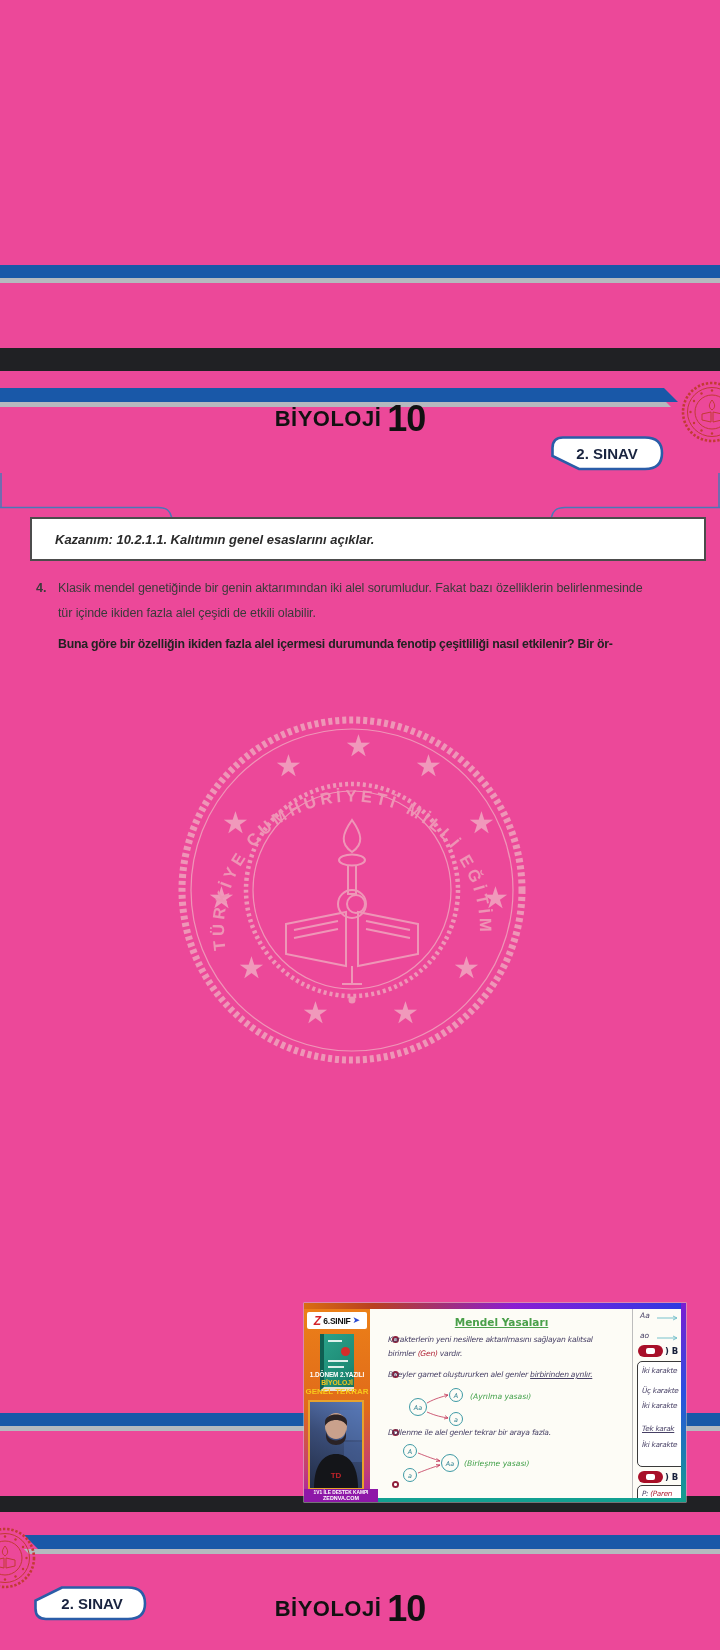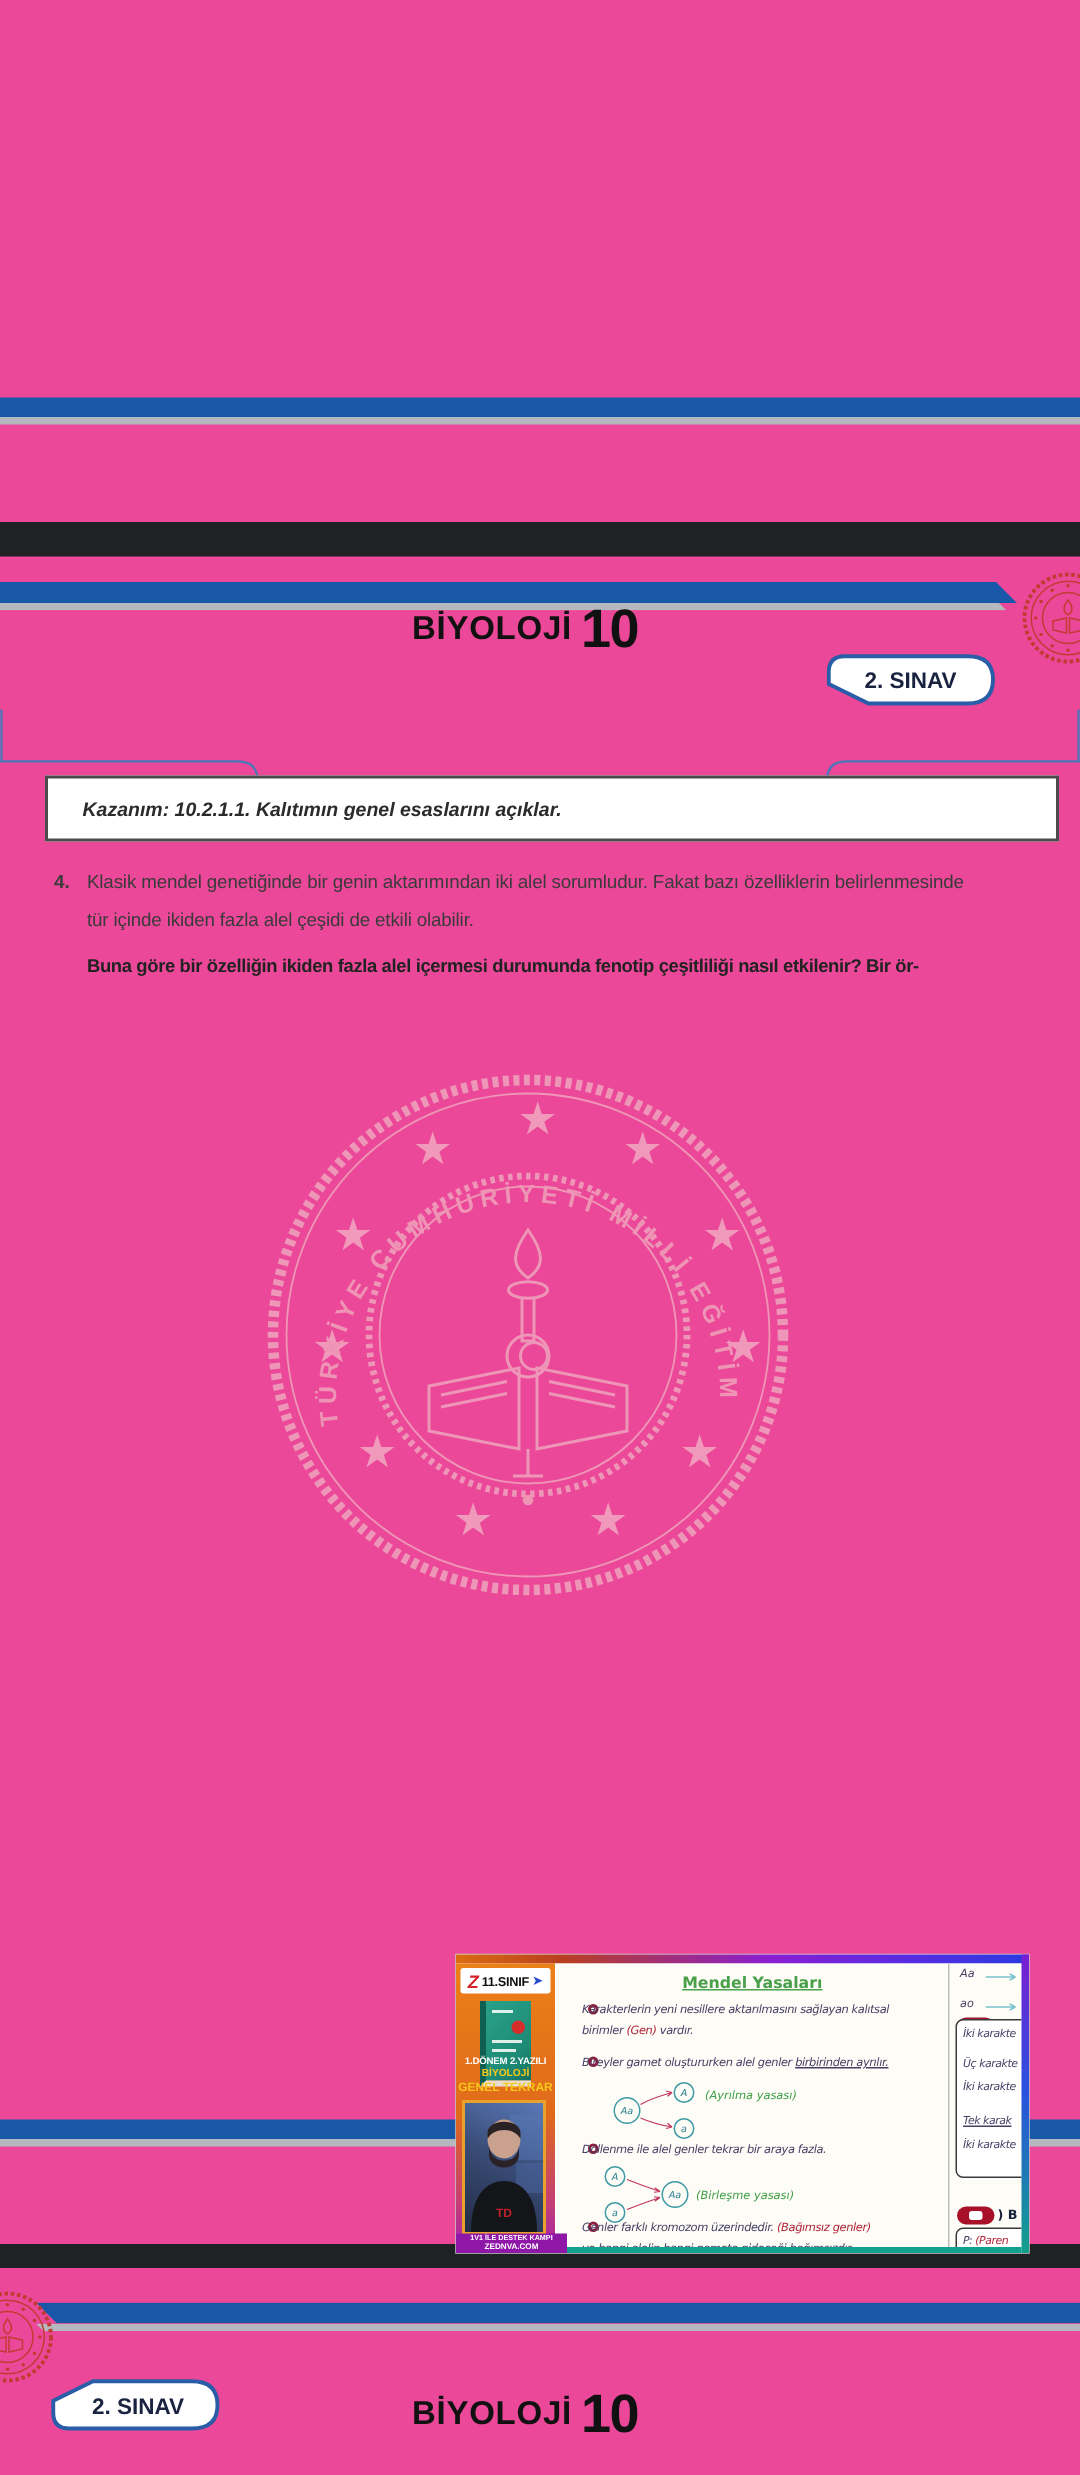--- a/index.html
+++ b/index.html
@@ -123,21 +123,21 @@
   .ra2{left:270px;top:22px;}
   .rarrow{position:absolute;}
   .raw1{left:287px;top:5px;}
   .raw2{left:287px;top:25px;}
   .rbtn{position:absolute;left:268px;width:25px;height:12px;background:#a80f28;border-radius:6px;}
   .rbtn::after{content:"";position:absolute;left:8px;top:3px;width:9px;height:6px;background:#fff;border-radius:2px;}
   .rb1{top:36px;} .rb2{top:162px;}
   .rbl{position:absolute;left:295px;font-size:8.5px;font-weight:bold;color:#17203a;font-family:"DejaVu Sans",sans-serif;}
   .rbl1{top:37px;} .rbl2{top:163px;}
   .rbox{position:absolute;left:267px;width:58px;border:1.2px solid #3a3a3a;border-radius:5px;background:#fff;box-sizing:border-box;}
-  .rbox1{top:37px;height:106px;}
+  .rbox1{top:52px;height:106px;}
   .rbox2{top:176px;height:30px;}
   .rrow{position:absolute;left:4px;white-space:nowrap;font-size:7.3px;letter-spacing:-0.3px;}
   .rr1{top:4px;} .rr2{top:24px;} .rr3{top:39px;} .rr4{top:62px;} .rr5{top:78px;}
   .rpq{top:3px;}
 
   
   .vphoto svg{display:block;}
 </style>
 </head>
 <body>
@@ -276,21 +276,21 @@
       <span class="tNumber">10</span>
     </div>
   </div>
 
   <div class="abs video">
     <div class="vtop"></div>
 
     <div class="vsidebar">
       <div class="vchip">
         <span class="z">Z</span>
-        <span class="nm">11.SINIF</span>
+        <span class="nm">6.SINIF</span>
         <span class="ar">➤</span>
       </div>
       <div class="vbook">
         <div class="dot"></div>
           <div class="l1"></div>
           <div class="l2"></div>
           <div class="l3"></div>
       </div>
       <div class="vt1">1.DÖNEM 2.YAZILI</div>
       <div class="vt2">BİYOLOJİ</div>
@@ -350,24 +350,20 @@
         <circle class="dcir" cx="12" cy="35" r="6.5"></circle>
         <text class="dtxt" x="12" y="37.5" text-anchor="middle">a</text>
         <circle class="dcir" cx="52" cy="23" r="8.5"></circle>
         <text class="dtxt" x="52" y="25.5" text-anchor="middle">Aa</text>
         <path class="darr" d="M20 13 C30 17 36 19 42 21 M42 21 l-4 0.5 M42 21 l-3.5 -2.5"></path>
         <path class="darr" d="M20 33 C30 29 36 27 42 25 M42 25 l-4 -0.5 M42 25 l-3.5 2.5"></path>
         <text class="dlbl" x="66" y="26">(Birleşme yasası)</text>
       </svg>
 
       <span class="vbi i4"></span>
-      <div class="vb hw b4">
-        <span>Genler farklı kromozom üzerindedir. </span><span class="red">(Bağımsız genler)</span><br>
-        <span>ve hangi alelin hangi gamete gideceği bağımsızdır.</span>
-      </div>
 
       <div class="vsep"></div>
 
       <div class="rp hw ra1">Aa</div>
       <svg class="rarrow raw1" width="24" height="8" viewBox="0 0 24 8">
         <path d="M0 4 H20 M20 4 l-4 -2 M20 4 l-4 2" stroke="#79c2cc" stroke-width="1" fill="none"></path>
       </svg>
       <div class="rp hw ra2">ao</div>
       <svg class="rarrow raw2" width="24" height="8" viewBox="0 0 24 8">
         <path d="M0 4 H20 M20 4 l-4 -2 M20 4 l-4 2" stroke="#79c2cc" stroke-width="1" fill="none"></path>

